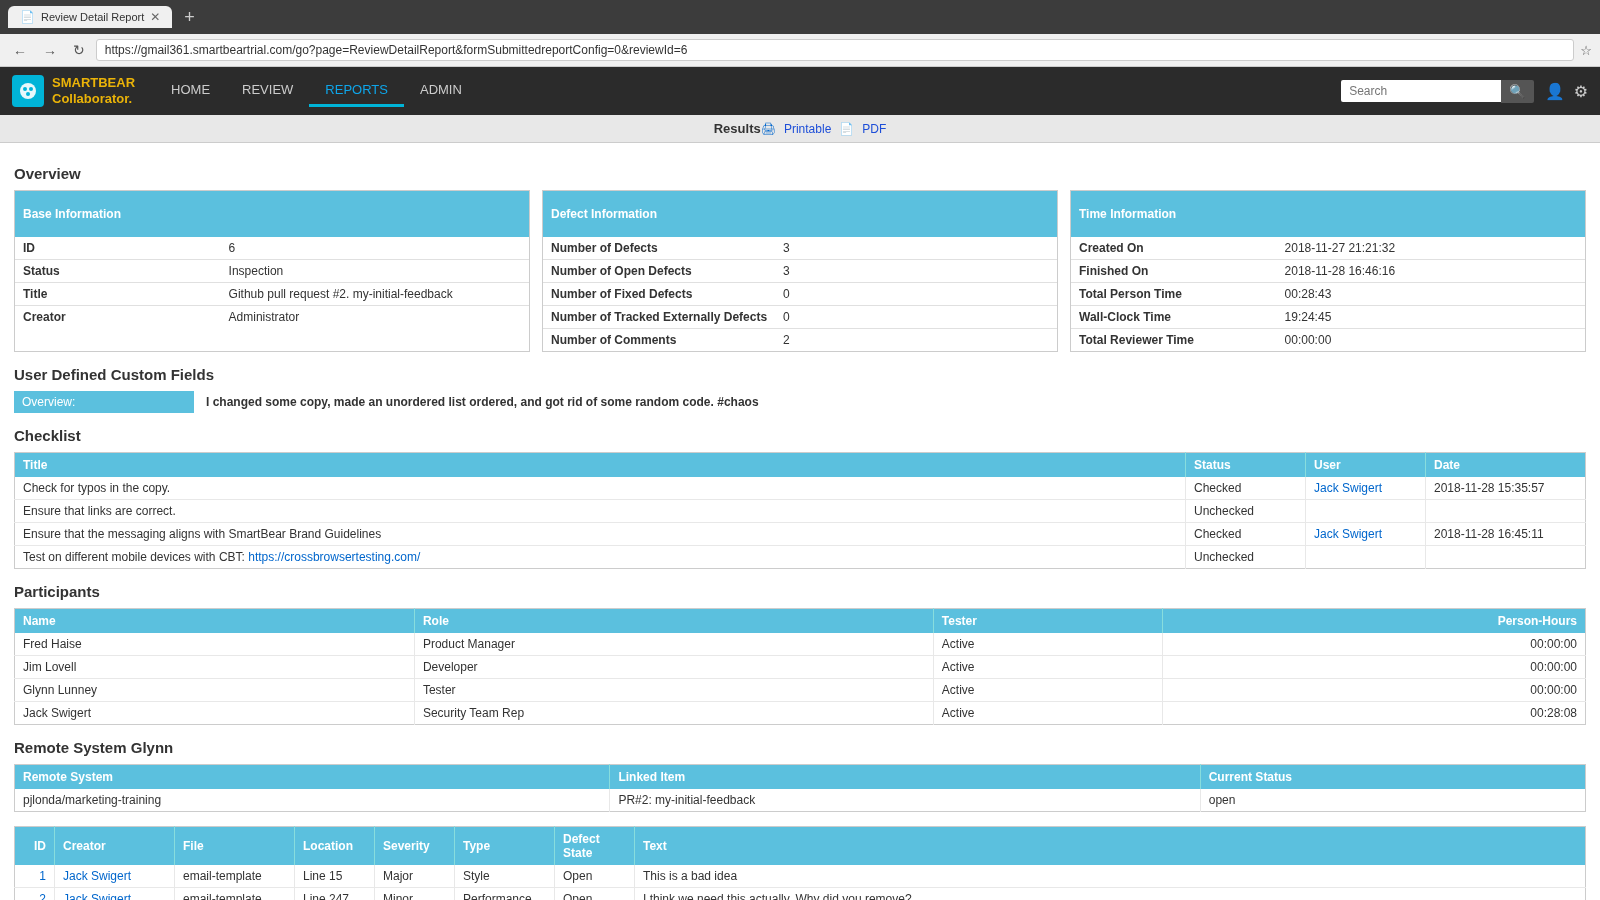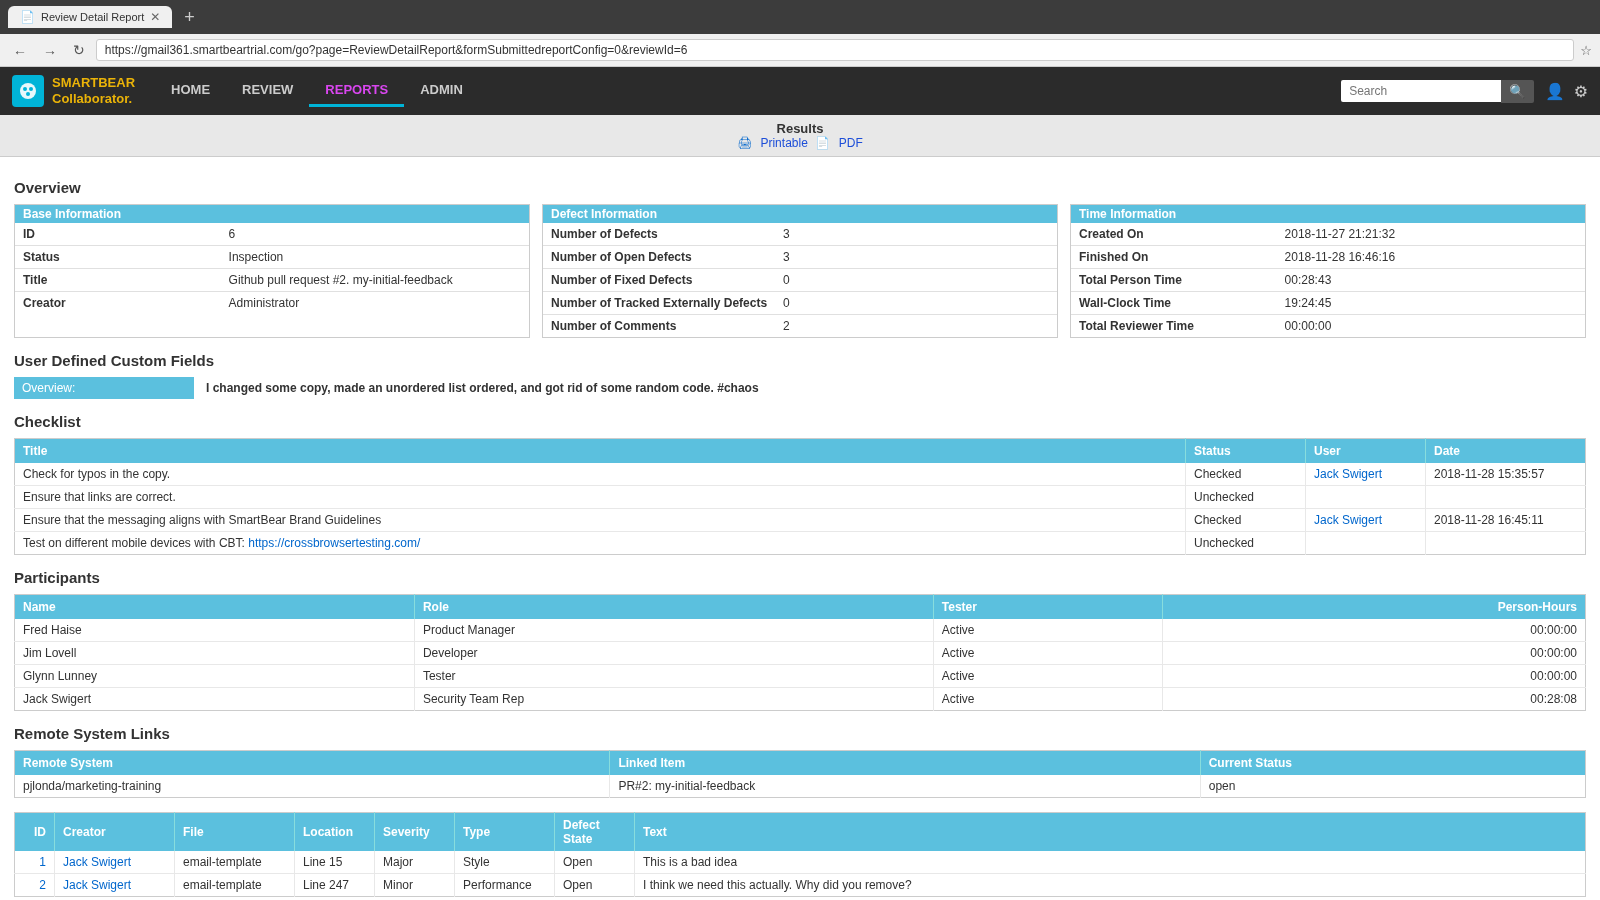--- a/index.html
+++ b/index.html
@@ -15,45 +15,45 @@
     .nav-btn:disabled { color: #bbb; }
     .address-bar { flex: 1; background: white; border: 1px solid #ccc; border-radius: 3px; padding: 3px 8px; font-size: 12px; color: #333; }
     .browser-icons { display: flex; gap: 4px; align-items: center; }
 
     
     .app-navbar { background: #2b2b2b; display: flex; align-items: center; padding: 0 12px; height: 48px; }
     .app-logo { display: flex; align-items: center; gap: 8px; margin-right: 20px; }
     .logo-icon { width: 32px; height: 32px; background: #00b4d8; border-radius: 4px; display: flex; align-items: center; justify-content: center; }
     .logo-text { color: #eab308; font-size: 13px; font-weight: bold; line-height: 1.2; }
     .nav-menu { display: flex; gap: 0; flex: 1; }
-    .nav-item { color: #ccc; padding: 0 16px; height: 32px; display: flex; align-items: center; font-size: 13px; cursor: pointer; font-weight: 700; text-decoration: none; border-bottom: 3px solid transparent; }
-    .nav-item.active { color: #d946ef; border-bottom: 3px solid #00b4d8; }
+    .nav-item { color: #ccc; padding: 0 16px; height: 32px; display: flex; align-items: center; font-size: 13px; cursor: pointer; font-weight: 400; text-decoration: none; border-bottom: 3px solid transparent; }
+    .nav-item.active { color: #0ea5e9; border-bottom: 3px solid #00b4d8; }
     .nav-search { display: flex; align-items: center; margin-left: auto; }
     .nav-search-input { background: white; border: none; padding: 4px 8px; font-size: 12px; width: 160px; border-radius: 2px 0 0 2px; }
     .nav-search-btn { background: #555; border: none; padding: 4px 8px; cursor: pointer; border-radius: 0 2px 2px 0; color: white; }
     .nav-user-icons { display: flex; gap: 8px; margin-left: 12px; color: #ccc; font-size: 16px; }
     .nav-user-icon { cursor: pointer; color: #ccc; }
 
     
-    .results-bar { background: #e8e8e8; padding: 6px 14px; display: flex; justify-content: center; align-items: center; border-bottom: 1px solid #ccc; flex-direction: column; }
+    .results-bar { background: #e8e8e8; padding: 6px 14px; display: flex; justify-content: center; align-items: center; border-bottom: 1px solid #ccc; }
     .results-title { font-size: 13px; font-weight: bold; color: #333; }
     .results-actions { display: flex; gap: 8px; align-items: center; font-size: 12px; color: #0066cc; }
     .results-action { cursor: pointer; display: flex; align-items: center; gap: 3px; color: #1d4ed8; text-decoration: none; }
 
     
     .main-content { background: white; padding: 12px 14px; min-height: calc(900px - 140px); }
 
     
     .section-title { font-size: 15px; font-weight: bold; color: #333; margin-bottom: 8px; margin-top: 14px; }
     .section-title:first-child { margin-top: 10px; }
 
     
     .info-tables { display: flex; gap: 12px; margin-bottom: 14px; }
     .info-table-container { flex: 1; border: 1px solid #ccc; }
-    .info-table-header { background: #5bc0de; color: white; font-weight: bold; padding: 2px 8px; font-size: 12px; }
+    .info-table-header { background: #5bc0de; color: white; font-weight: bold; padding: 16px 8px; font-size: 12px; }
     .info-table { width: 100%; border-collapse: collapse; }
     .info-table td { padding: 4px 8px; border-bottom: 1px solid #e0e0e0; font-size: 12px; vertical-align: top; }
     .info-table td:first-child { font-weight: bold; color: #333; white-space: nowrap; width: 40%; }
     .info-table td:last-child { color: #333; }
     .info-table tr:last-child td { border-bottom: none; }
 
     
     .custom-fields { margin-bottom: 14px; display: flex; align-items: flex-start; gap: 12px; }
     .custom-field-label { background: #5bc0de; color: white; padding: 4px 8px; font-size: 12px; min-width: 180px; text-align: left; }
     .custom-field-value { font-size: 12px; color: #333; padding: 4px 0; flex: 1; font-weight: bold; }
@@ -295,21 +295,21 @@
       </tr>
       <tr>
         <td>Jack Swigert</td>
         <td>Security Team Rep</td>
         <td>Active</td>
         <td style="text-align:right;">00:28:08</td>
       </tr>
     </tbody>
   </table>
 
-  <div class="section-title">Remote System Links</div>
+  <div class="section-title">Remote System Glynn</div>
   <table class="data-table">
     <thead>
       <tr>
         <th>Remote System</th>
         <th>Linked Item</th>
         <th>Current Status</th>
       </tr>
     </thead>
     <tbody>
       <tr>

